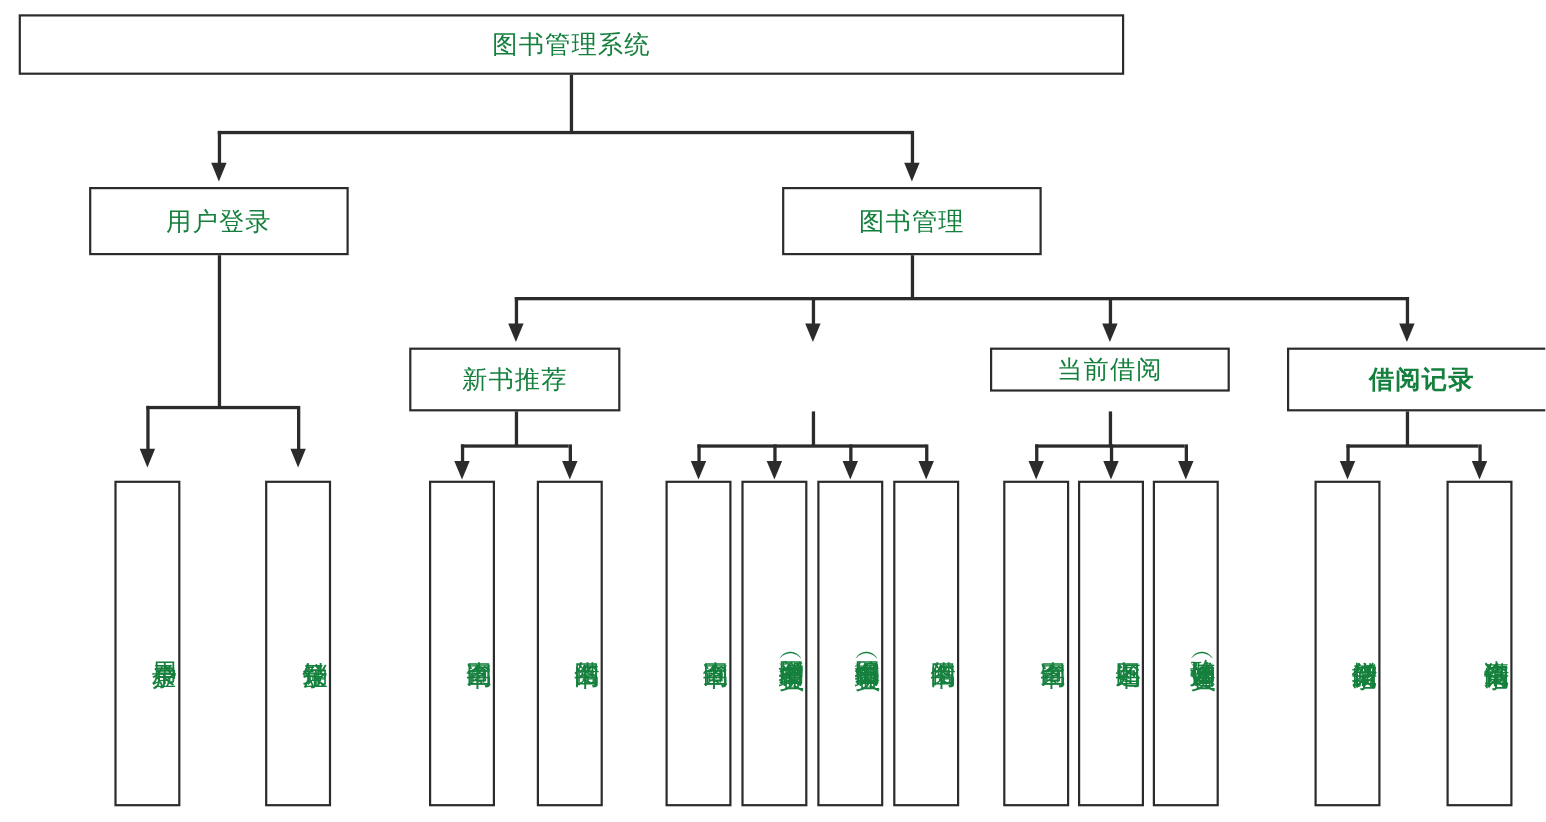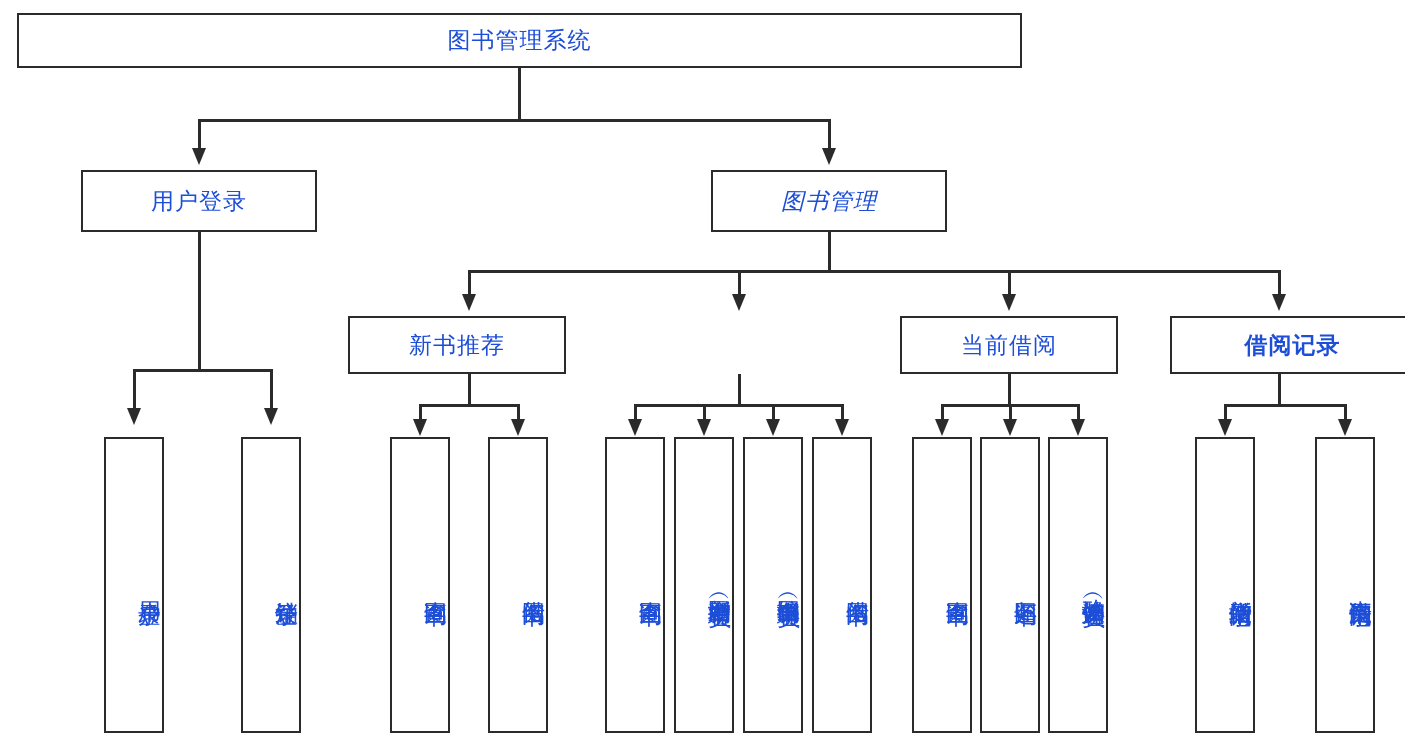--- a/index.html
+++ b/index.html
@@ -18,21 +18,21 @@
     overflow: hidden;
   }
   .box {
     position: absolute;
     box-sizing: border-box;
     border: 2.5px solid #2b2b2b;
     background: #ffffff;
     display: flex;
     align-items: center;
     justify-content: center;
-    color: #1d4ed8;
+    color: #15803d;
   }
   .box-h {
     font-size: 23px;
     letter-spacing: 1px;
     white-space: nowrap;
   }
   .box-root {
     font-size: 23px;
   }
   .box-v {
@@ -86,21 +86,21 @@
   <div class="vline" style="left:518px; top:68px; height:52px;"></div>
 
   <div class="hline" style="left:198px; top:119px; width:632px;"></div>
 
   <div class="vline" style="left:198px; top:119px; height:32px;"></div>
   <div class="arrow" style="left:192px; top:148px;"></div>
   <div class="vline" style="left:828px; top:119px; height:32px;"></div>
   <div class="arrow" style="left:822px; top:148px;"></div>
 
   <div class="box box-h" style="left:81px; top:170px; width:236px; height:62px;">用户登录</div>
-  <div class="box box-h" style="left:711px; top:170px; width:236px; height:62px;font-style:italic;">图书管理</div>
+  <div class="box box-h" style="left:711px; top:170px; width:236px; height:62px;">图书管理</div>
 
   <div class="vline" style="left:198px; top:232px; height:139px;"></div>
   <div class="hline" style="left:133px; top:369px; width:137px;"></div>
   <div class="vline" style="left:133px; top:369px; height:42px;"></div>
   <div class="arrow" style="left:127px; top:408px;"></div>
   <div class="vline" style="left:270px; top:369px; height:42px;"></div>
   <div class="arrow" style="left:264px; top:408px;"></div>
 
   <div class="box box-v" style="left:104px; top:437px; width:60px; height:296px;">
     <span>用户登录</span>
@@ -114,22 +114,22 @@
 
   <div class="vline" style="left:468px; top:270px; height:27px;"></div>
   <div class="arrow" style="left:462px; top:294px;"></div>
   <div class="vline" style="left:738px; top:270px; height:27px;"></div>
   <div class="arrow" style="left:732px; top:294px;"></div>
   <div class="vline" style="left:1008px; top:270px; height:27px;"></div>
   <div class="arrow" style="left:1002px; top:294px;"></div>
   <div class="vline" style="left:1278px; top:270px; height:27px;"></div>
   <div class="arrow" style="left:1272px; top:294px;"></div>
 
-  <div class="box box-h" style="left:348px; top:316px; width:218px; height:58px;">新书推荐</div>
-  <div class="box box-h" style="left:900px; top:316px; width:218px; height:58px;">当前借阅</div>
+  <div class="box box-h" style="left:372px; top:316px; width:192px; height:58px;">新书推荐</div>
+  <div class="box box-h" style="left:900px; top:316px; width:218px; height:40px;">当前借阅</div>
   <div class="box box-h" style="left:1170px; top:316px; width:245px; height:58px;font-weight:bold;">借阅记录</div>
 
   <div class="vline" style="left:468px; top:374px; height:32px;"></div>
   <div class="hline" style="left:419px; top:404px; width:98px;"></div>
   <div class="vline" style="left:419px; top:404px; height:18px;"></div>
   <div class="arrow" style="left:413px; top:419px;"></div>
   <div class="vline" style="left:517px; top:404px; height:18px;"></div>
   <div class="arrow" style="left:511px; top:419px;"></div>
 
   <div class="box box-v" style="left:390px; top:437px; width:60px; height:296px;">

